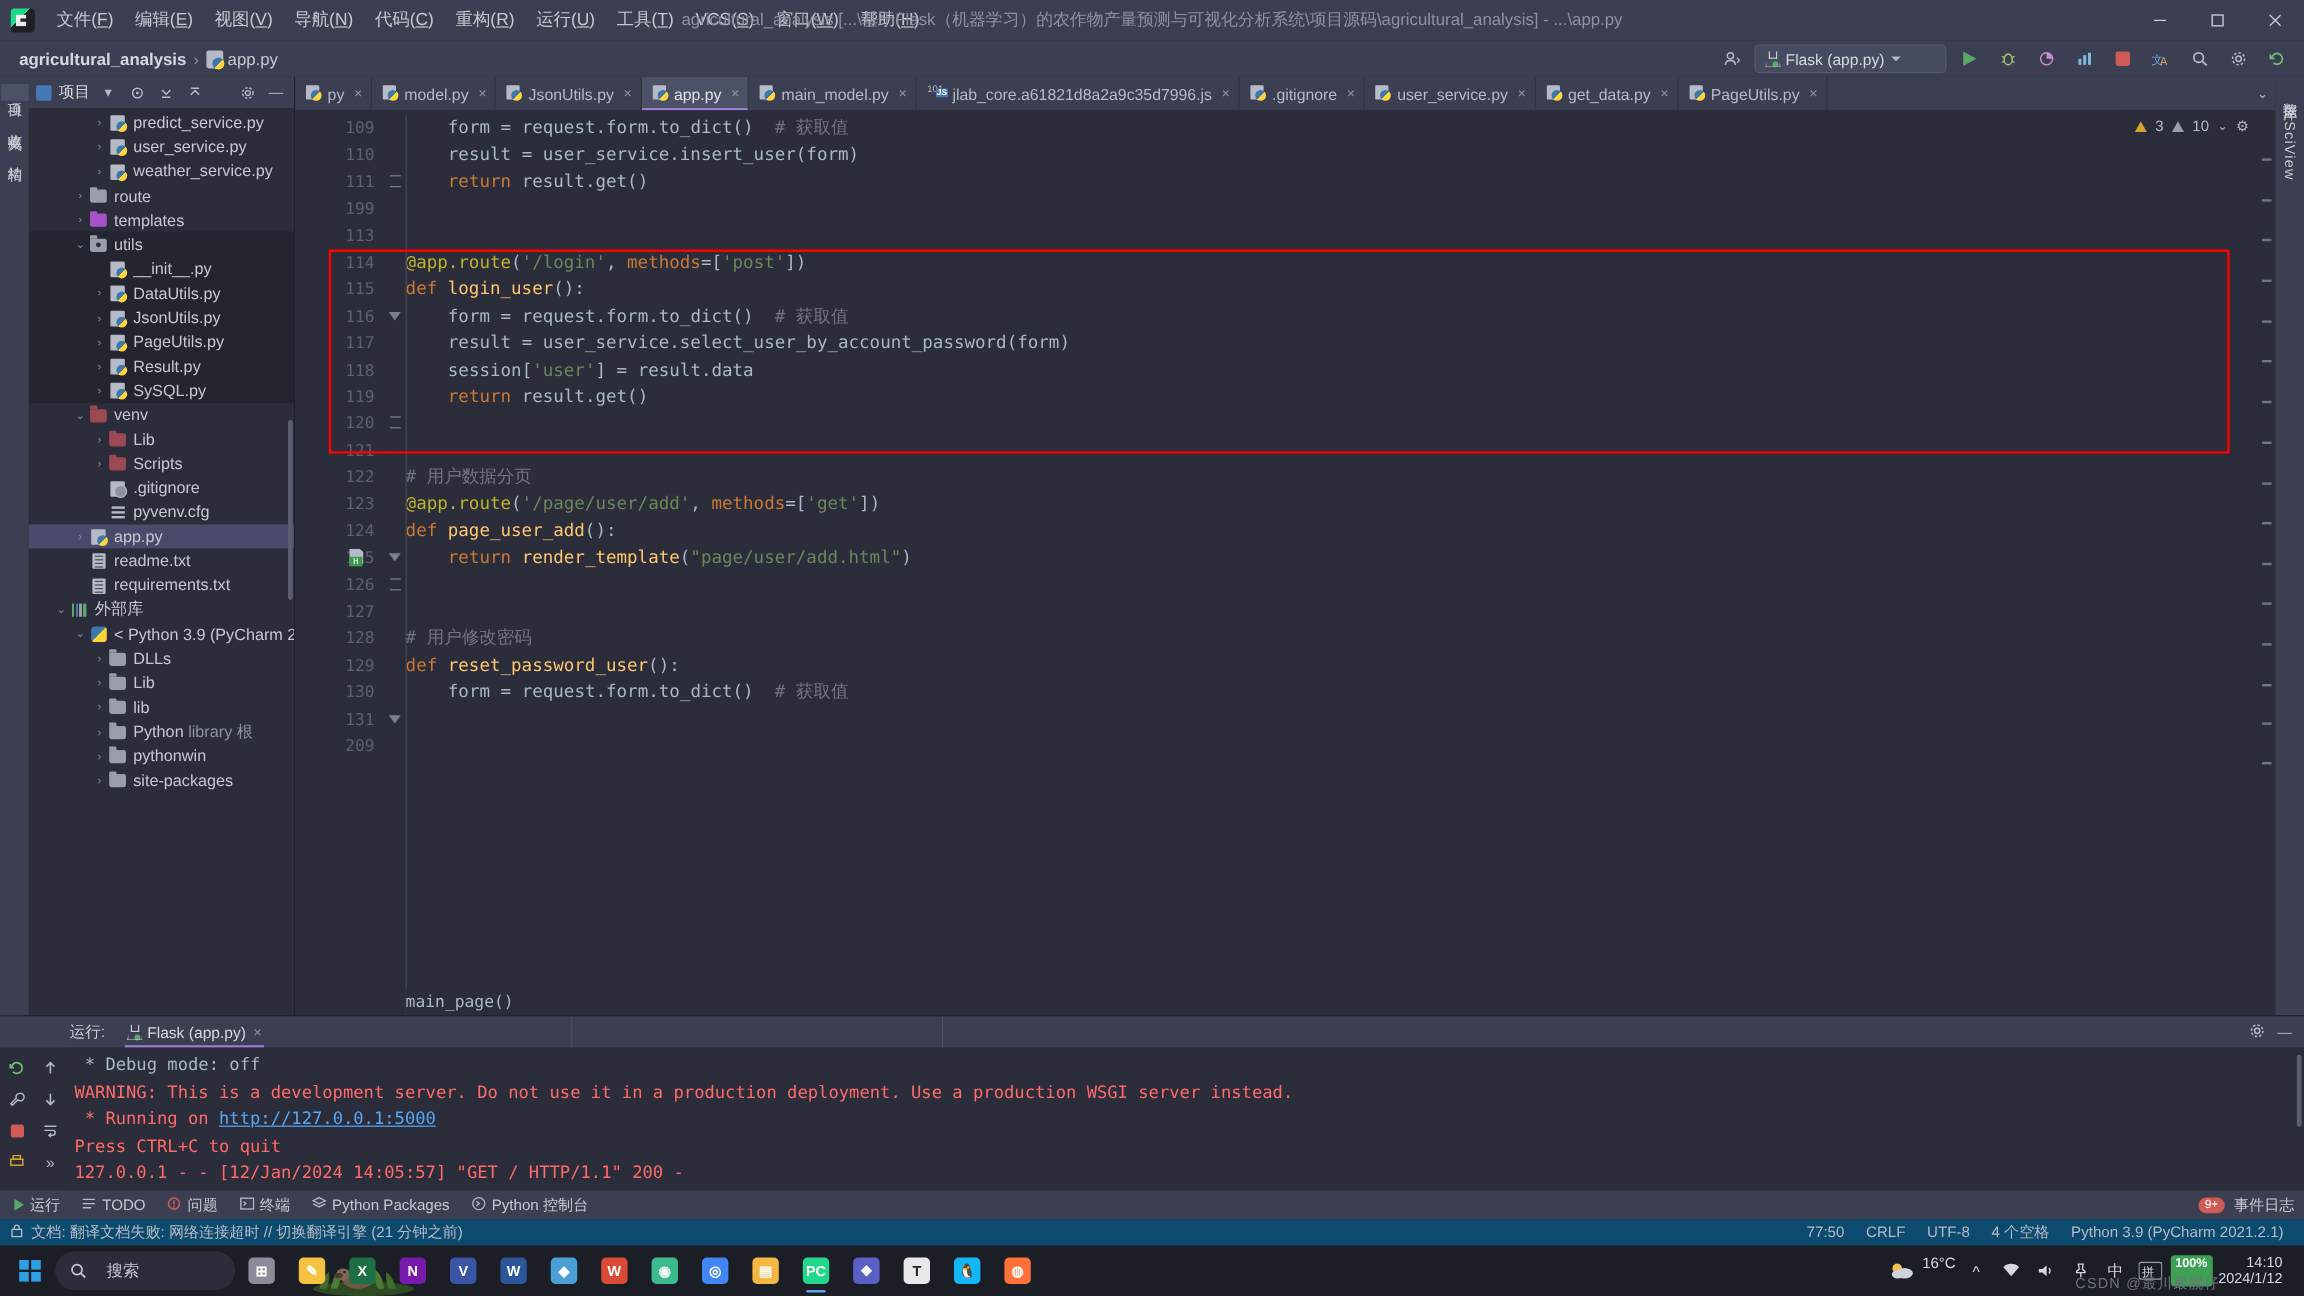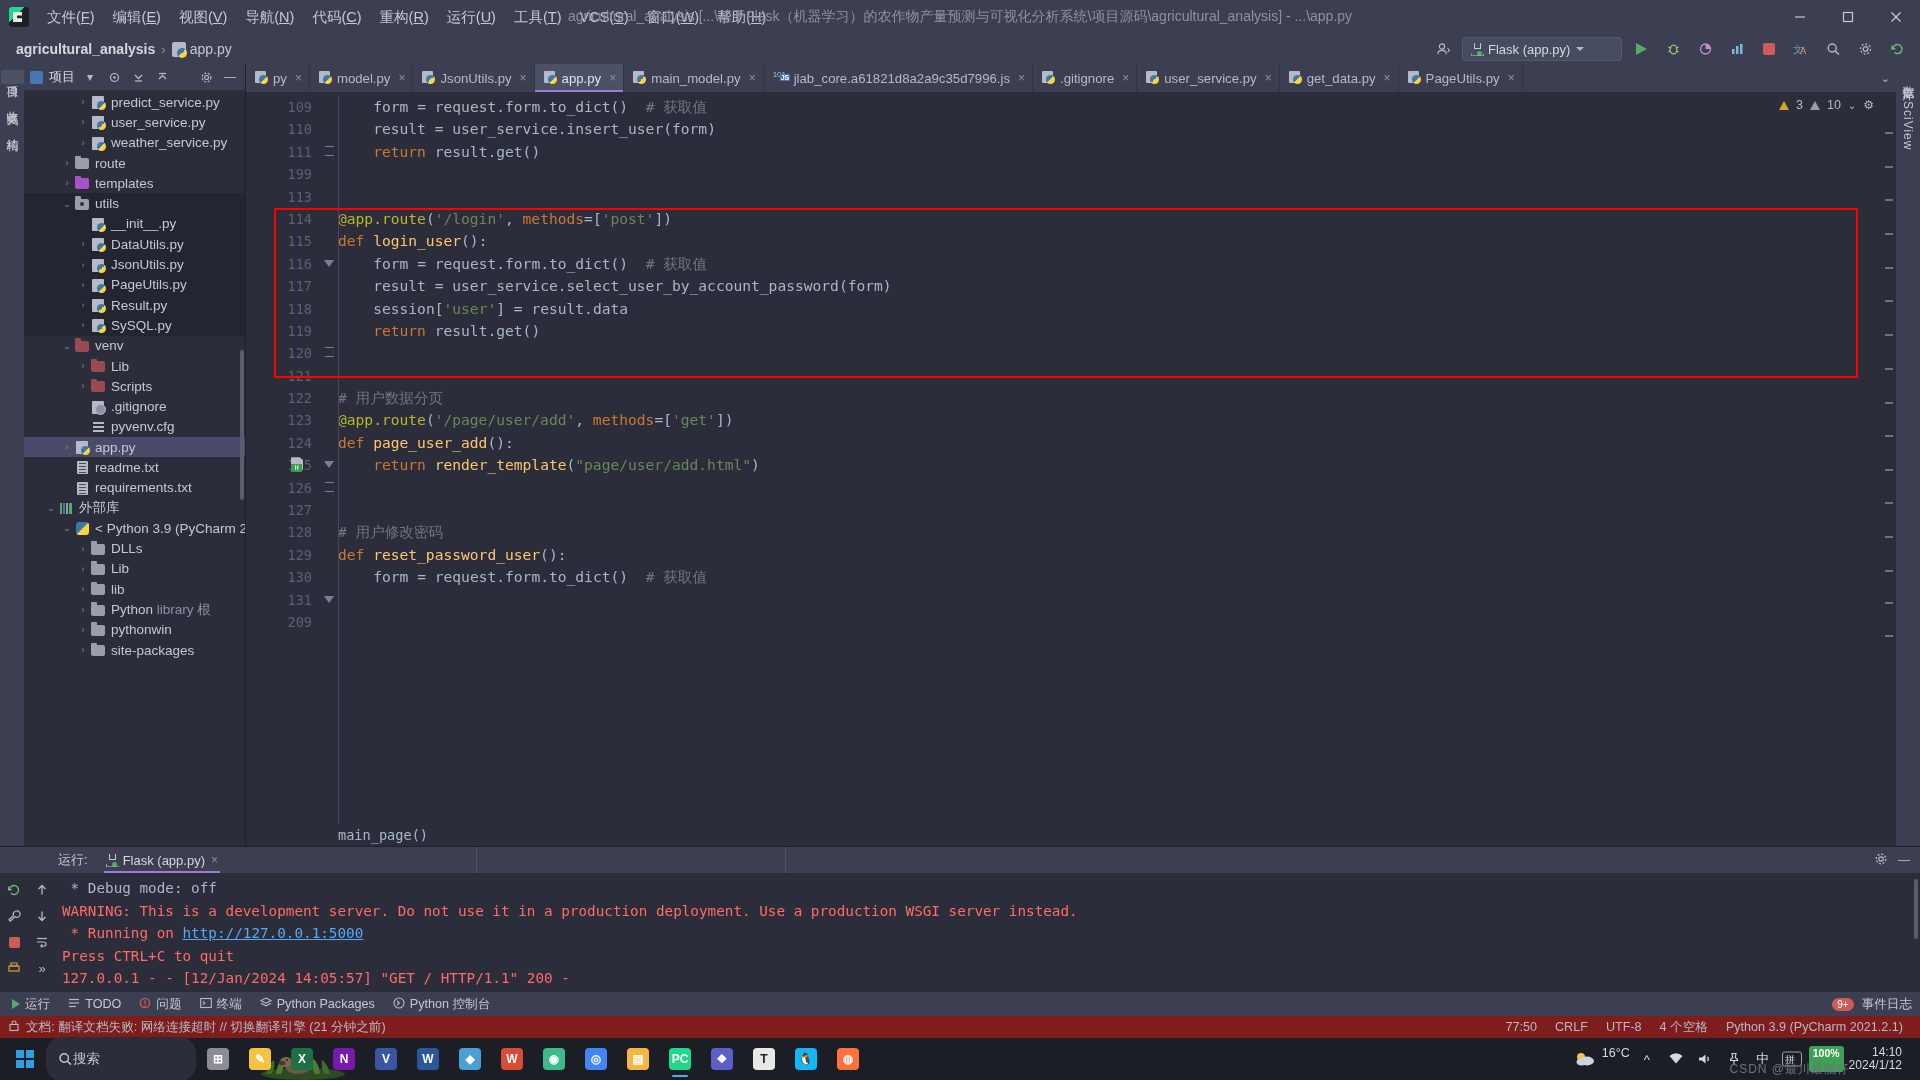--- a/index.html
+++ b/index.html
@@ -259,39 +259,39 @@
   .bottombar {
     height: 24px; flex: 0 0 24px; background: #3c3f51; display: flex; align-items: center;
     gap: 2px; padding-left: 4px; font-size: 12.6px; color: #c6c8d1;
   }
   .bb-item { display:flex;align-items:center;gap:5px;padding:2px 8px;border-radius:3px;cursor:default;white-space:nowrap;}
   .bb-right { margin-left:auto; display:flex;align-items:center;gap:8px;padding-right:8px;}
   .badge-red { background:#cf5b56;color:#fff;font-size:10px;border-radius:7px;padding:0 5px;line-height:13px;height:13px;display:inline-block;}
 
   
   .statusbar {
-    height: 22px; flex: 0 0 22px; background: #7f1d1d; display:flex; align-items:center;
+    height: 22px; flex: 0 0 22px; background: #0c4a6e; display:flex; align-items:center;
     font-size: 12.6px; color: #b6b9c6; padding: 0 8px; gap: 12px;
   }
   .st-left { display:flex;align-items:center;gap:6px; }
   .st-right { margin-left:auto; display:flex;align-items:center; }
   .st-cell { padding: 0 9px; cursor: default; white-space: nowrap; }
 
   
   .taskbar {
     height: 42px; flex: 0 0 42px; background: #1c1e26; display: flex; align-items: center;
     padding: 0 6px; gap: 2px; position: relative;
   }
   .tb-start {
     width: 38px; height: 34px; display:flex;align-items:center;justify-content:center;border-radius:4px;cursor:default;
   }
   .tb-start .winlogo { width:18px;height:18px; display:grid; grid-template-columns:8px 8px; grid-template-rows:8px 8px; gap:2px;}
   .tb-start .winlogo div { background:#2f9fe3; }
   .tb-search {
-    display:flex;align-items:center;gap:0;height:44px;background:#2b2d3a;border-radius:16px;padding:0 14px 0 12px;
+    display:flex;align-items:center;gap:16px;height:32px;background:#2b2d3a;border-radius:16px;padding:0 14px 0 12px;
     color:#c6c8d1;font-size:13.5px;min-width:150px;cursor:default;
   }
   .tb-icon {
     width: 40px; height: 38px; display:flex;align-items:center;justify-content:center;border-radius:4px;cursor:default;
     position: relative;
   }
   .tb-icon .act { position:absolute;bottom:1px;left:50%;transform:translateX(-50%);width:16px;height:2.5px;border-radius:2px;background:#5aa7f0;}
   .sq { width:22px;height:22px;border-radius:4px;display:flex;align-items:center;justify-content:center;color:#fff;font-size:12px;font-weight:bold;}
   .tb-right { margin-left:auto; display:flex;gap:5px; color:#d6d8e0; font-size:12.5px; padding-right:8px;}
   .tray-ico { width:24px;height:26px;display:flex;align-items:center;justify-content:center;color:#d6d8e0;font-size:13px;cursor:default;}

